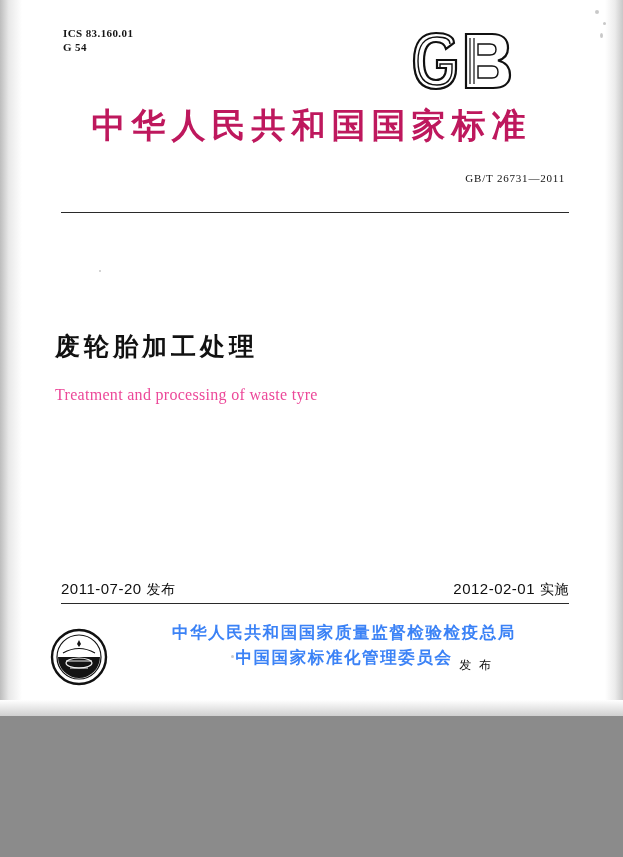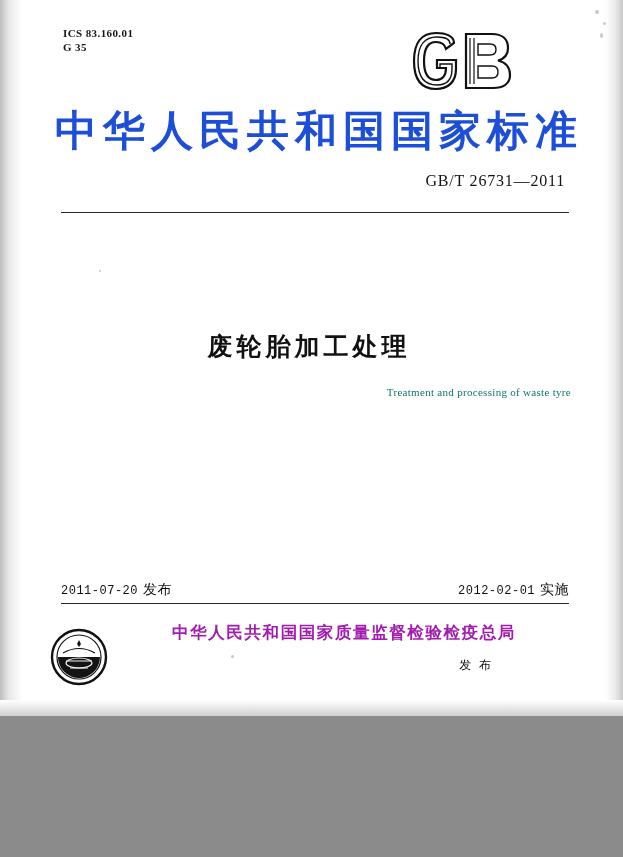--- a/index.html
+++ b/index.html
@@ -71,70 +71,69 @@
 
   
   .cn-title {
     position: absolute;
     top: 103px;
     left: 0;
     right: 3px;
     text-align: center;
     font-family: "DejaVu Sans", "Liberation Sans", sans-serif;
     font-weight: bold;
-    font-size: 42px;
+    font-size: 34px;
     letter-spacing: 6px;
-    color: #1d4ed8;
+    color: #be185d;
     white-space: nowrap;
   }
 
   
   .std-number {
     position: absolute;
     top: 172px;
     right: 6px;
     font-family: "Liberation Serif", serif;
-    font-size: 16px;
+    font-size: 11px;
     letter-spacing: 0.8px;
     color: #121212;
   }
 
   
   .rule-top {
     position: absolute;
     top: 212px;
     left: 6px;
     right: 2px;
     height: 0;
     border-top: 1px solid #2a2a2a;
   }
 
   
   .subject-cn {
     position: absolute;
     top: 330px;
     left: 0;
     right: 8px;
-    text-align: center;
     font-family: "DejaVu Sans", "Liberation Sans", sans-serif;
     font-weight: bold;
     font-size: 25px;
     letter-spacing: 4px;
     color: #111111;
   }
   .subject-en {
     position: absolute;
     top: 386px;
     left: 0;
     right: 0;
-    text-align: right;
+    text-align: left;
     font-family: "Liberation Serif", serif;
-    font-size: 11px;
+    font-size: 16px;
     letter-spacing: 0.3px;
-    color: #0f766e;
+    color: #ec4899;
   }
 
   
   .rule-bottom {
     position: absolute;
     bottom: 112px;
     left: 6px;
     right: 2px;
     height: 0;
     border-top: 1px solid #2a2a2a;
@@ -144,21 +143,21 @@
     bottom: 117px;
     left: 6px;
     right: 2px;
     display: flex;
     justify-content: space-between;
     font-family: "DejaVu Sans", "Liberation Sans", sans-serif;
     font-size: 14px;
     color: #101010;
     letter-spacing: 0.5px;
   }
-  .date-row .d-text { font-family: Liberation Mono, monospace; font-size: 12px; }
+  .date-row .d-text { font-family: Liberation Sans, sans-serif; font-size: 15px; }
   .date-row .d-cn { font-family: Liberation Serif, serif; font-size: 14px; }
 
   
   .issuer {
     position: absolute;
     bottom: 28px;
     left: 0;
     right: 0;
     height: 70px;
   }
@@ -174,21 +173,21 @@
     left: 62px;
     right: 0;
     top: 2px;
     text-align: center;
   }
   .issuer-line {
     font-family: "DejaVu Sans", "Liberation Sans", sans-serif;
     font-weight: bold;
     font-size: 16.5px;
     letter-spacing: 1.6px;
-    color: #a21caf;
+    color: #3b82f6;
     line-height: 25px;
     white-space: nowrap;
   }
   .issuer-publish {
     position: absolute;
     right: 78px;
     bottom: 14px;
     font-family: "DejaVu Sans", "Liberation Sans", sans-serif;
     font-size: 12px;
     letter-spacing: 2px;
@@ -215,21 +214,21 @@
   <div class="speck" style="left:595px;top:10px;width:4px;height:4px;"></div>
   <div class="speck" style="left:603px;top:22px;width:3px;height:3px;"></div>
   <div class="speck" style="left:600px;top:33px;width:3px;height:5px;"></div>
   <div class="speck" style="left:231px;top:655px;width:3px;height:3px;"></div>
   <div class="speck" style="left:99px;top:270px;width:2px;height:2px;"></div>
 
   <div class="content">
 
     <div class="ics-block">
       <div>ICS 83.160.01</div>
-      <div>G 35</div>
+      <div>G 54</div>
     </div>
 
     <div class="gb-logo">
       <svg width="110" height="62" viewBox="0 0 110 62" xmlns="http://www.w3.org/2000/svg">
         <g fill="none" stroke="#111111" stroke-width="2.2">
 
           <path d="M44 13 C44 6, 36 3, 26 3 C12 3, 4 12, 4 31 C4 50, 12 59, 26 59 C38 59, 46 52, 46 39 L46 30 L27 30 L27 38 L36 38 C36 46, 32 50, 26 50 C18 50, 14 43, 14 31 C14 19, 18 12, 26 12 C32 12, 35 15, 36 19 Z"></path>
           <path d="M40 14 C40 9, 34 7, 27 7 C15 7, 8 15, 8 31 C8 47, 15 55, 27 55 C37 55, 42 49, 42 39 L42 34 L30 34 L30 38" stroke-width="1.4"></path>
 
           <path d="M56 4 L82 4 C92 4, 98 9, 98 18 C98 25, 94 29, 88 30.5 C95 32, 100 37, 100 45 C100 54, 93 58, 83 58 L56 58 Z"></path>
@@ -270,18 +269,19 @@
           <path d="M8 29 a21 21 0 0 0 42 0 z" fill="#141414"></path>
           <path d="M13 25 q16 -9 32 0" fill="none" stroke="#111111" stroke-width="1.1"></path>
           <ellipse cx="29" cy="35" rx="13" ry="5" fill="none" stroke="#f2f2f2" stroke-width="1.1"></ellipse>
           <path d="M16 33 h26" stroke="#f2f2f2" stroke-width="1"></path>
           <path d="M20 40 h18" stroke="#f2f2f2" stroke-width="1"></path>
           <path d="M29 12 l2 4 -2 3 -2 -3 z" fill="#141414"></path>
         </svg>
       </div>
       <div class="issuer-lines">
         <div class="issuer-line">中华人民共和国国家质量监督检验检疫总局</div>
+        <div class="issuer-line">中国国家标准化管理委员会</div>
       </div>
       <div class="issuer-publish">发 布</div>
     </div>
 
   </div>
 </div>
 
 </body></html>

